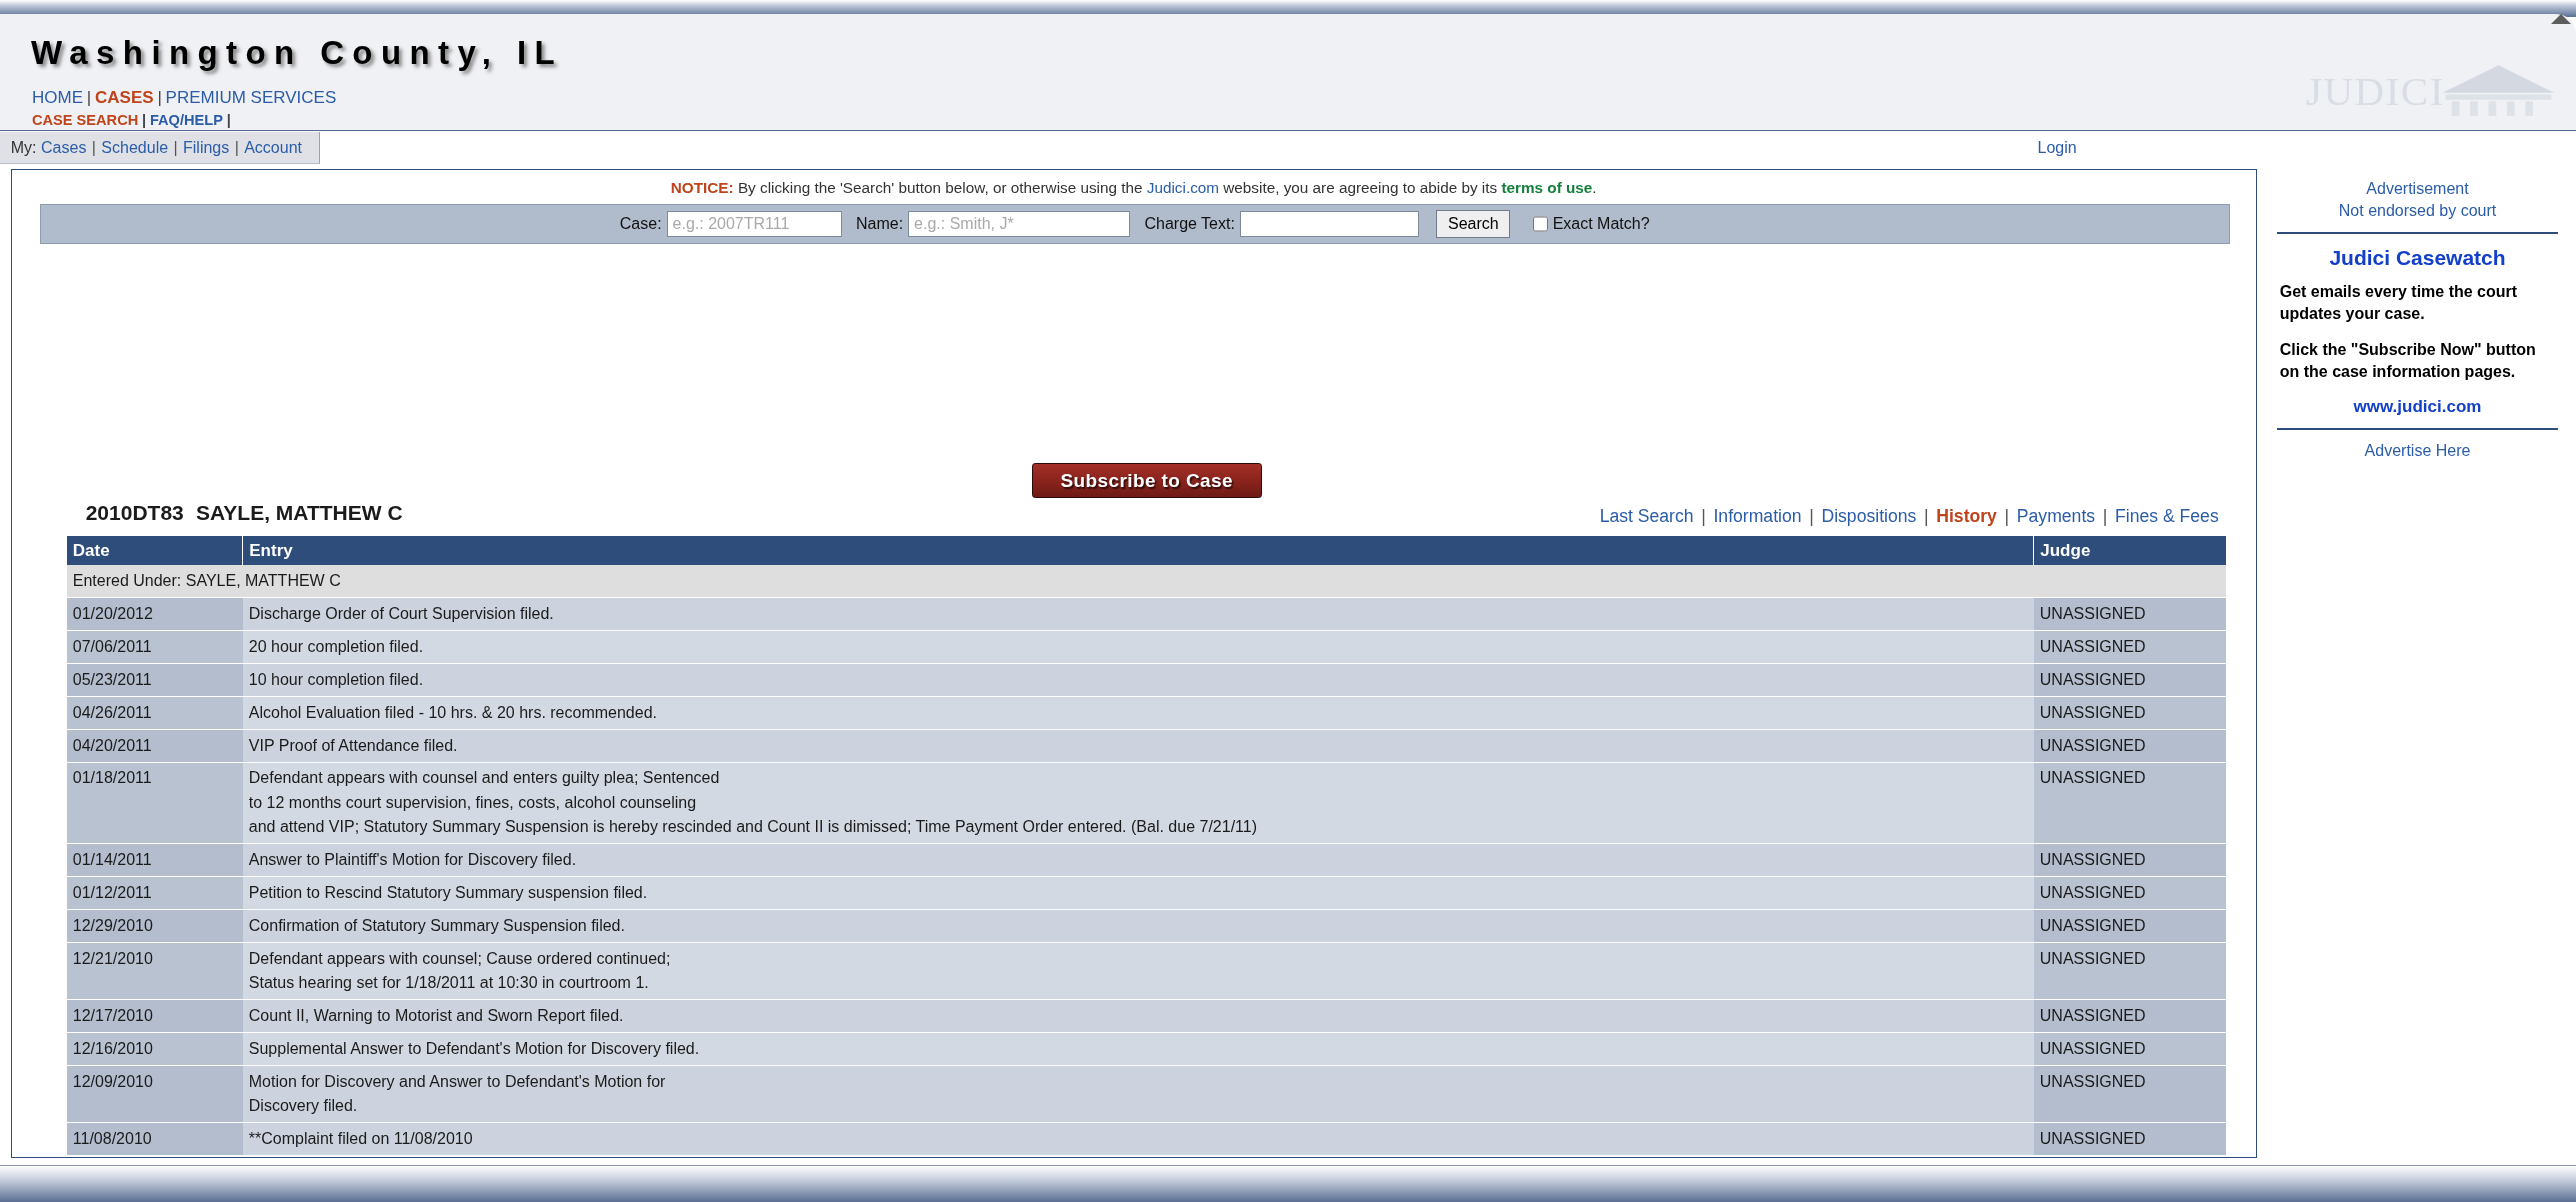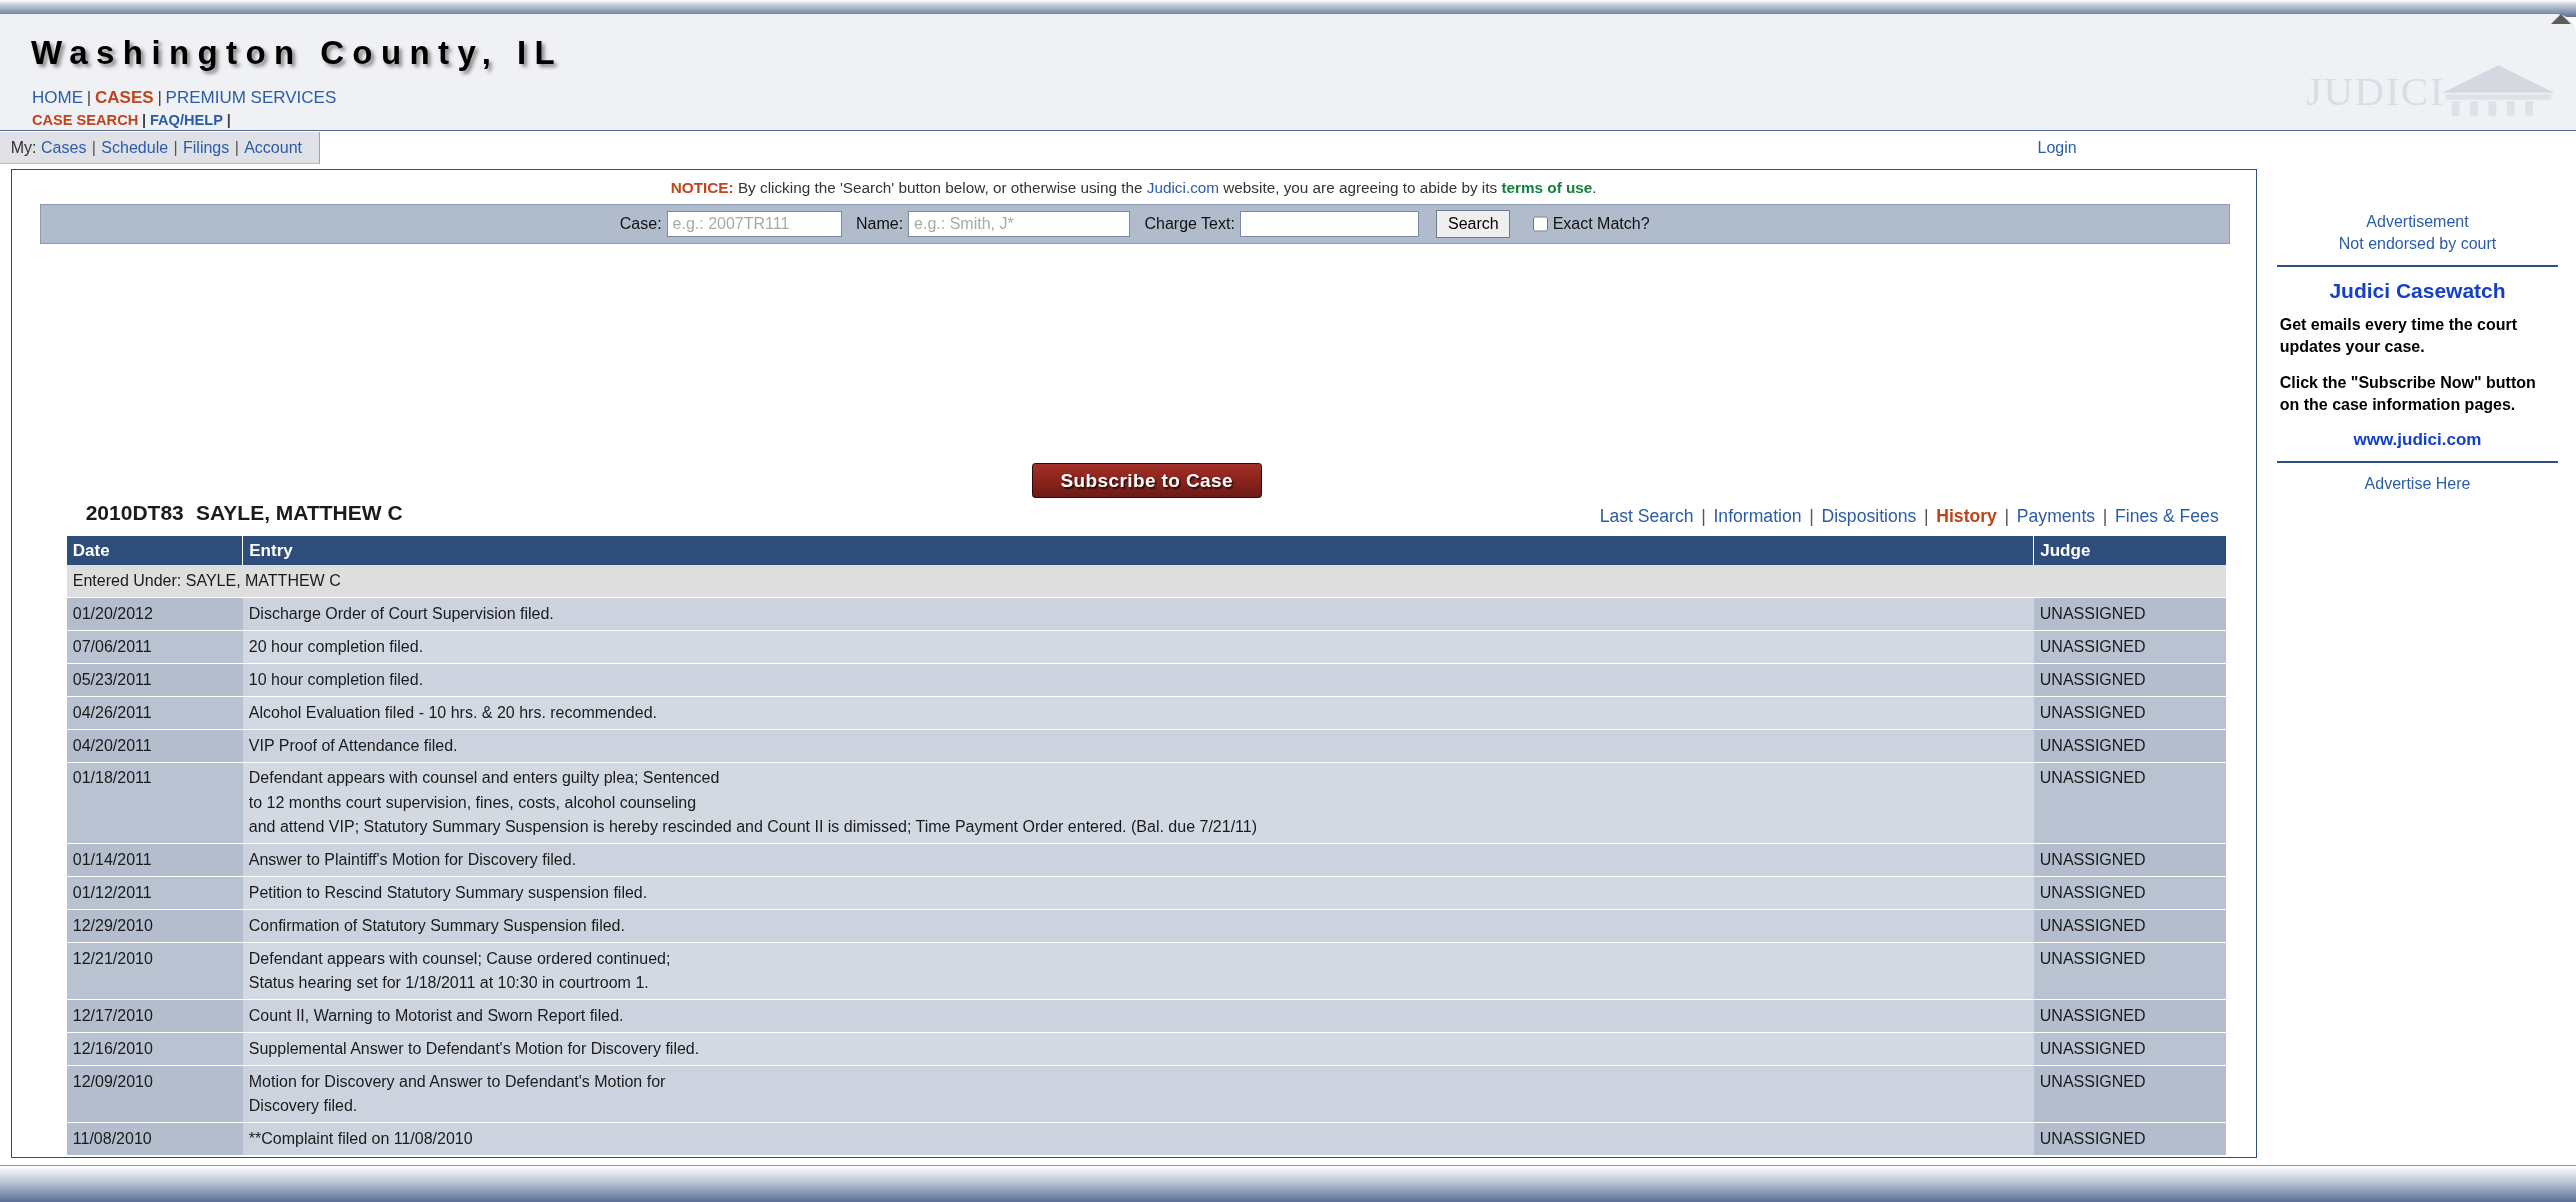--- a/index.html
+++ b/index.html
@@ -217,21 +217,21 @@
   tr.r-odd  td.c-judge { background: #b3bdce; }
   tr.r-even td.c-date  { background: #b8c2d1; margin-left: 8px; }
   tr.r-even td.c-entry { background: #d3d9e3; }
   tr.r-even td.c-judge { background: #b8c2d1; }
   table.hist tbody tr td { border-bottom: 1.5px solid #ffffff; }
   td.c-date, td.c-judge { white-space: nowrap; }
   .entry-line { display: block; }
 
   
   .sidebar {
-    position: absolute; left: 2269px; top: 211px;
+    position: absolute; left: 2269px; top: 178px;
     width: 297px;
     text-align: center;
     font-size: 16px;
   }
   .ad-head { color: #2a5ca8; line-height: 1.35; }
   .ad-rule {
     border-top: 2.3px solid #2e4d7b;
     margin: 10.7px 7.7px 12.3px 7.7px;
   }
   .ad-title {

